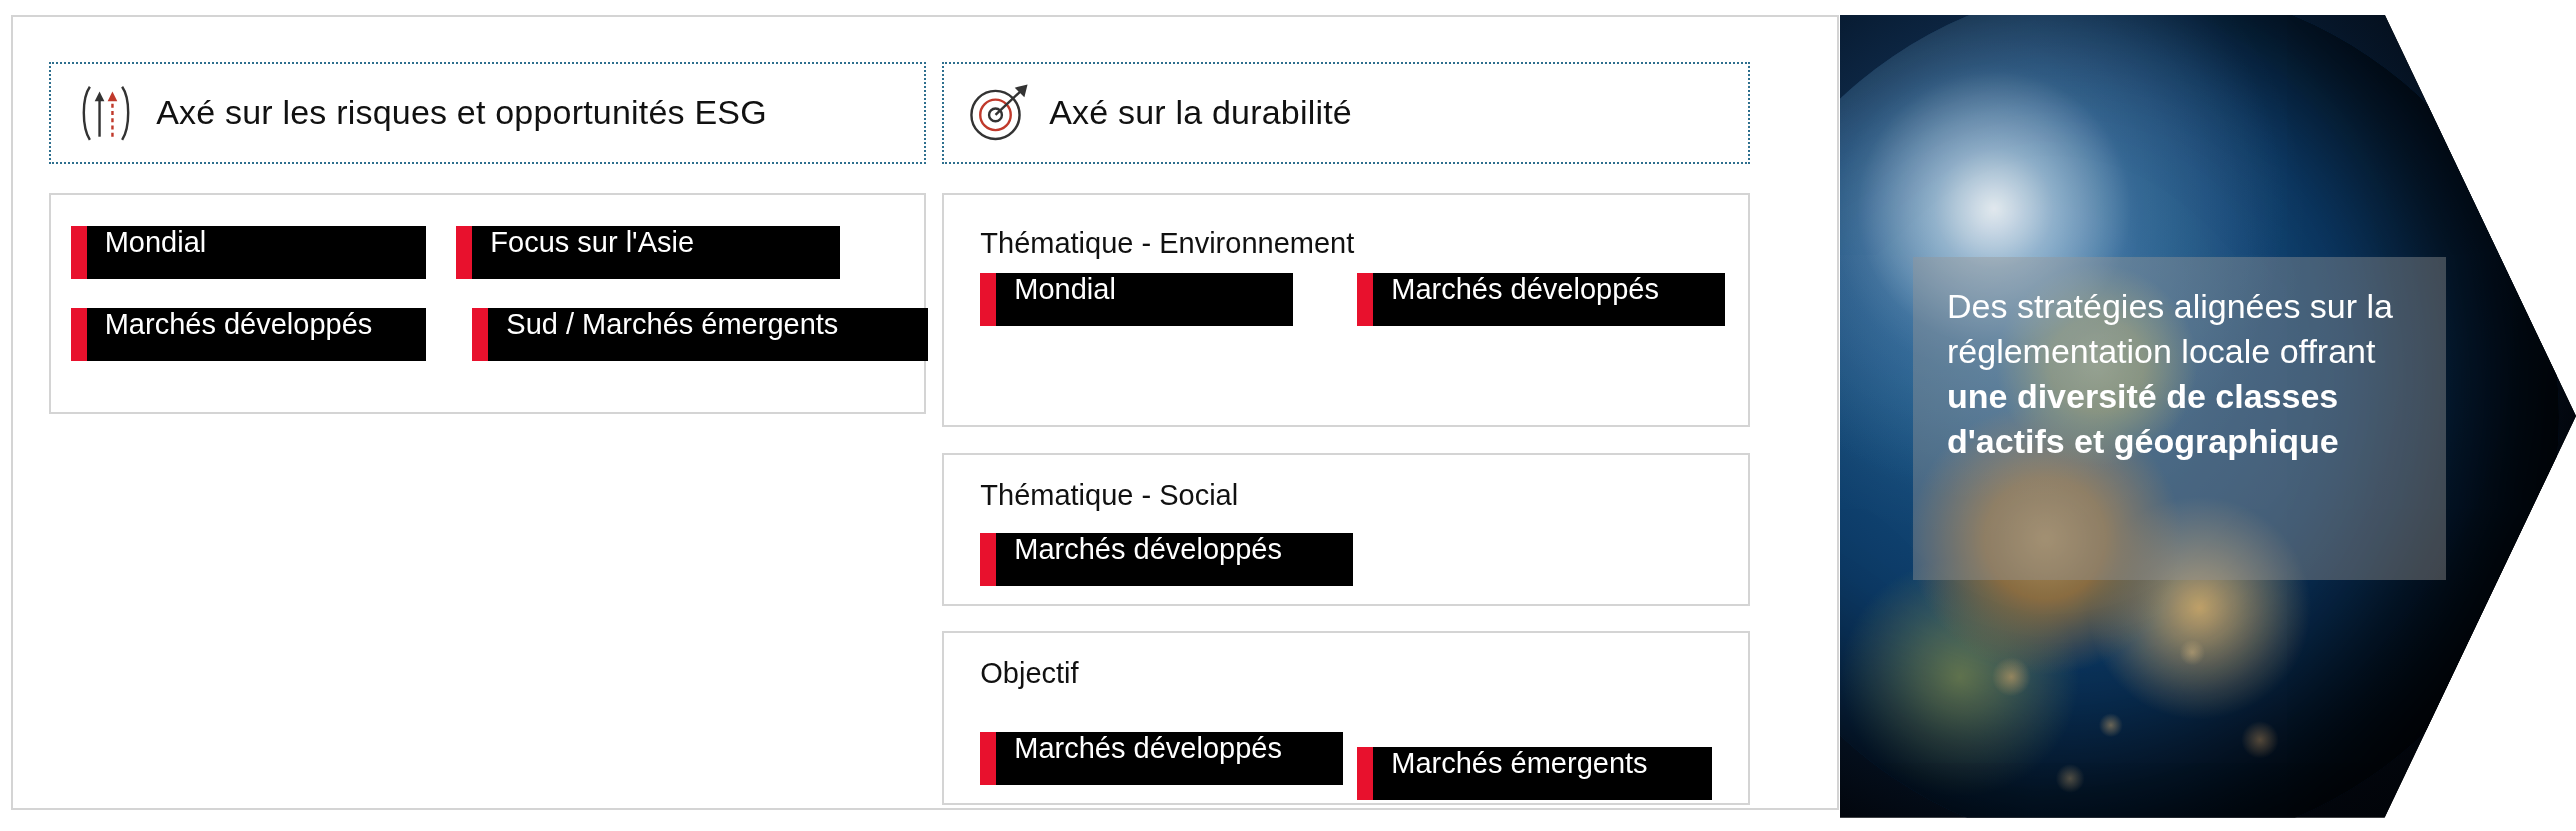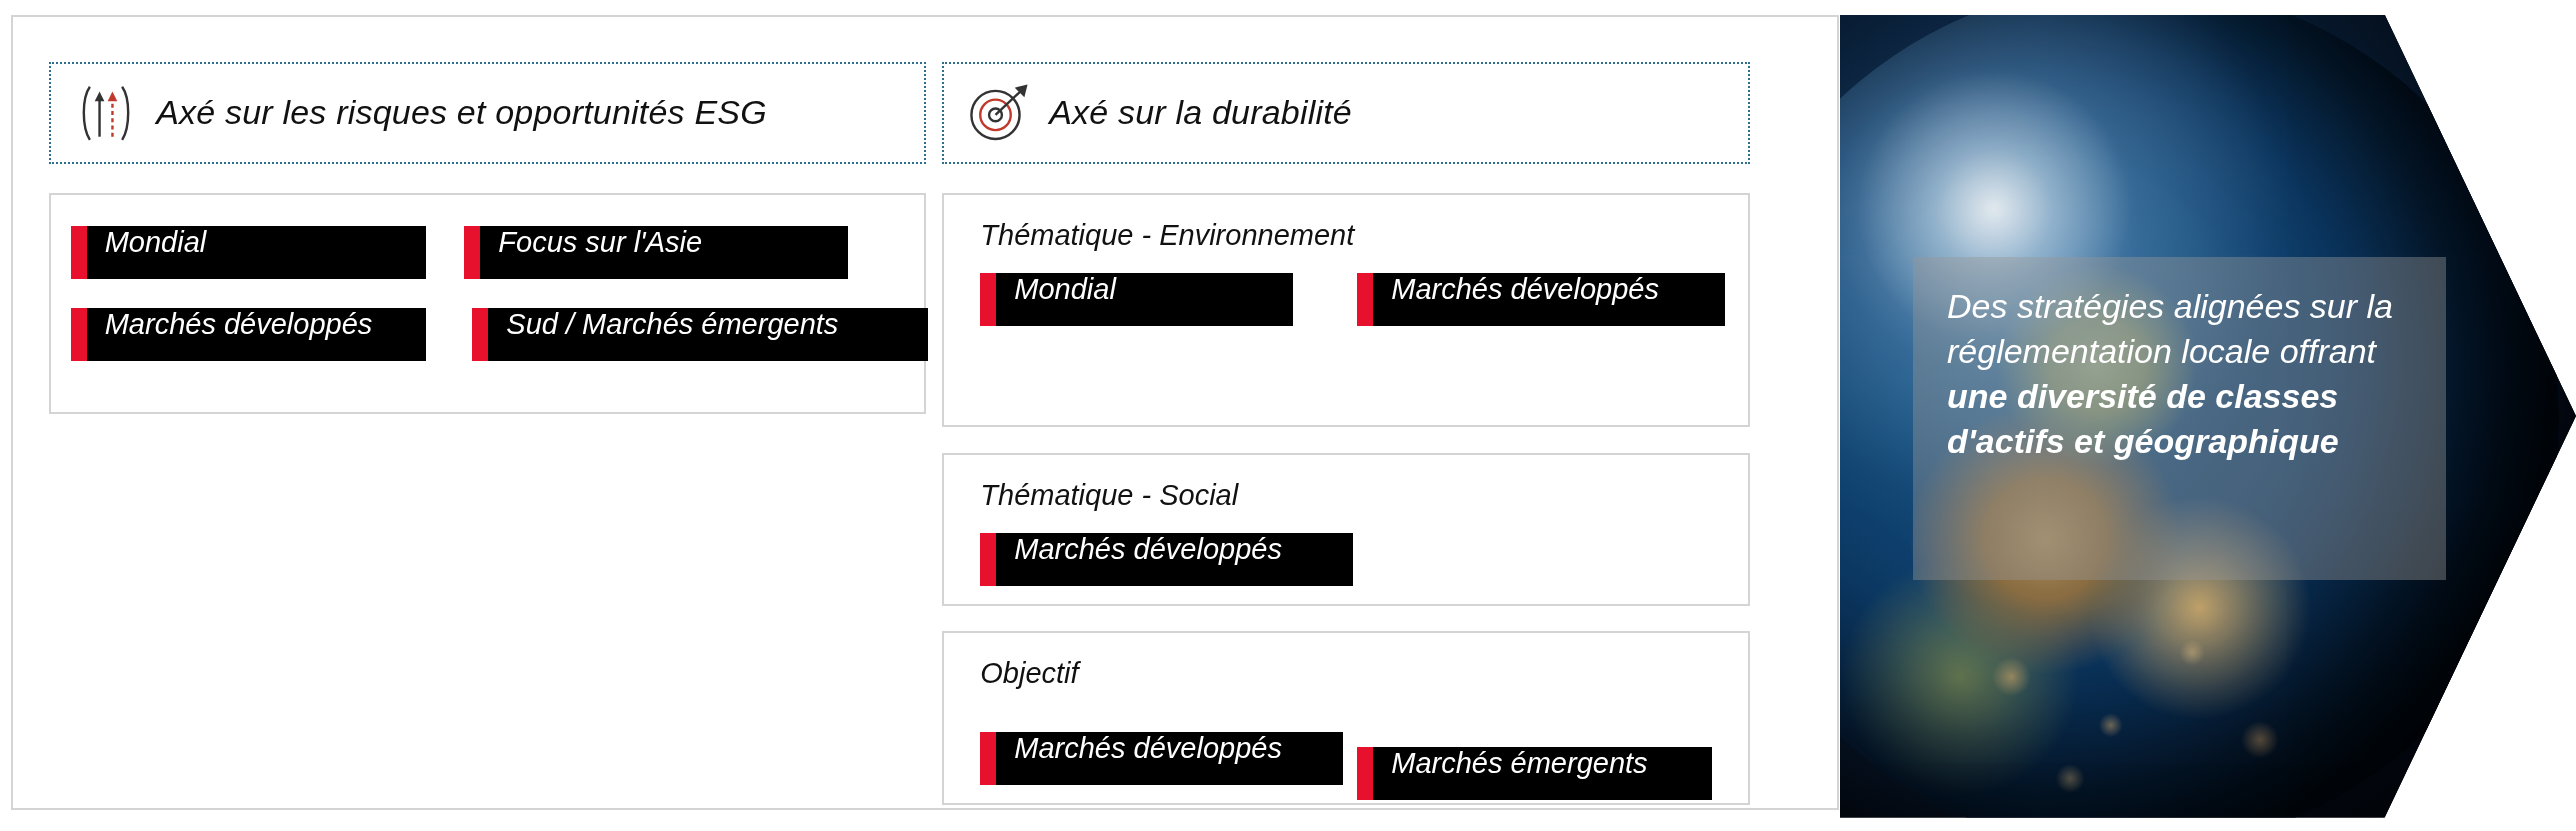--- a/index.html
+++ b/index.html
@@ -12,21 +12,21 @@
     height: 832px;
     font-family: "Liberation Sans", sans-serif;
     position: relative;
     overflow: hidden;
   }
 
   
   #slide {
     position: absolute;
     left: 0; top: 0;
-    width: 2576px; height: 832px; font-style: italic;
+    width: 2576px; height: 832px;
   }
 
   .left-frame {
     position: absolute;
     left: 11.3px;
     top: 14.5px;
     width: 1828px;
     height: 795px;
     border: 2.4px solid #d4d4d4;
     background: #ffffff;
@@ -201,21 +201,21 @@
         </svg>
       </span>
       <span class="hdr-title">Axé sur les risques et opportunités ESG</span>
     </div>
 
     <div class="group-box" id="grp-esg">
       <div class="chip" style="left:19.4px;  top:31px;  width:355px;">
         <span class="redbar"></span>
         <span class="chip-label">Mondial</span>
       </div>
-      <div class="chip" style="left:405px; top:31px;  width:384px;margin-left:8px;">
+      <div class="chip" style="left:405px; top:31px;  width:384px;">
         <span class="redbar"></span>
         <span class="chip-label">Focus sur l'Asie</span>
       </div>
       <div class="chip" style="left:19.4px;  top:113px; width:355px;">
         <span class="redbar"></span>
         <span class="chip-label">Marchés développés</span>
       </div>
       <div class="chip" style="left:405px; top:113px; width:456px;margin-left:16px;">
         <span class="redbar"></span>
         <span class="chip-label">Sud / Marchés émergents</span>
@@ -229,21 +229,21 @@
           <circle cx="38" cy="46" r="19" fill="none" stroke="#c0392b" stroke-width="3"></circle>
           <circle cx="38" cy="46" r="8" fill="none" stroke="#333" stroke-width="3"></circle>
           <path d="M38 46 L74 12" stroke="#333" stroke-width="3" fill="none"></path>
           <path d="M78 8 L62 12 L74 24 Z" fill="#333"></path>
         </svg>
       </span>
       <span class="hdr-title">Axé sur la durabilité</span>
     </div>
 
     <div class="group-box" id="grp-env">
-      <span class="group-label" style="top:24px;">Thématique - Environnement</span>
+      <span class="group-label" style="top:32px;">Thématique - Environnement</span>
       <div class="chip" style="left:36px;  top:78px;  width:313px;">
         <span class="redbar"></span>
         <span class="chip-label">Mondial</span>
       </div>
       <div class="chip" style="left:413px; top:78px;  width:368px;">
         <span class="redbar"></span>
         <span class="chip-label">Marchés développés</span>
       </div>
     </div>
 

